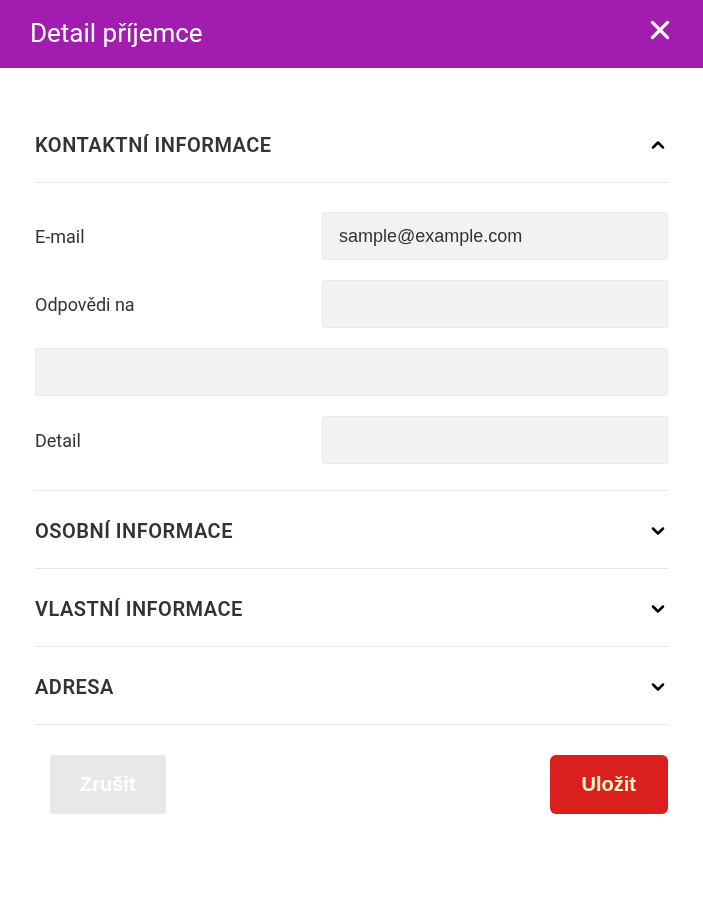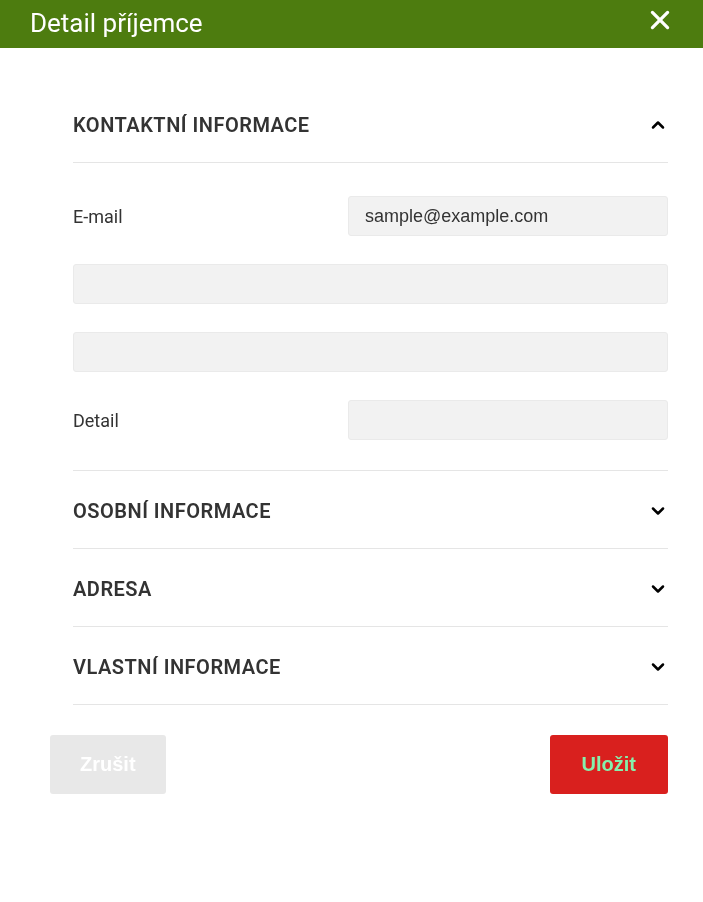--- a/index.html
+++ b/index.html
@@ -8,45 +8,44 @@
       padding: 0;
     }
     body {
       font-family: -apple-system, BlinkMacSystemFont, "Segoe UI", Roboto, "Helvetica Neue", Arial, sans-serif;
       background: #fff;
       width: 703px;
       height: 902px;
       overflow: hidden;
     }
     .modal-header {
-      background: #4d7c0f;
+      background: #a21caf;
       color: #fff;
       display: flex;
       justify-content: space-between;
       align-items: center;
       padding: 15px 30px 18px 30px;
-      height: 48px;
+      height: 68px;
     }
     .modal-title {
       font-size: 26px;
       font-weight: 400;
     }
     .close-btn {
       color: #fff;
       font-size: 30px;
       font-weight: bold;
       cursor: pointer;
       background: none;
       border: none;
       line-height: 1;
       padding: 0;
     }
     .modal-body {
       padding: 35px 35px 0 35px;
-      margin-left: 38px;
     }
     .section {
       border-bottom: 1px solid #e5e5e5;
     }
     .section-header {
       display: flex;
       justify-content: space-between;
       align-items: center;
       padding: 28px 0 25px 0;
       cursor: pointer;
@@ -72,59 +71,61 @@
       height: 20px;
     }
     .section-content {
       padding: 0 0 10px 0;
     }
     .form-row {
       display: flex;
       align-items: center;
       margin-bottom: 12px;
       min-height: 56px;
+      gap: 12px;
     }
     .form-label {
       flex: 0 0 275px;
       font-size: 18px;
       color: #333;
       font-weight: 400;
     }
     .form-input {
       flex: 1;
       background: #f2f2f2;
       border: 1px solid #eaeaea;
       border-radius: 3px;
       padding: 15px 16px;
       font-size: 18px;
       color: #333;
       outline: none;
-      height: 40px;
+      height: 48px;
     }
     .modal-footer {
       display: flex;
       justify-content: space-between;
       padding: 30px 35px 35px 50px;
     }
     .btn {
       border: none;
       border-radius: 3px;
       font-size: 20px;
       font-weight: 600;
       cursor: pointer;
       padding: 18px 30px;
     }
     .btn-cancel {
       background: #e8e8e8;
       color: #fff;
     }
     .btn-save {
       background: #d9201e;
-      color: #86efac;
+      color: #fef9c3;
       padding: 18px 32px;
+      border-radius: 6px;
     }
     .divider-top {
       border-top: 1px solid #e5e5e5;
       margin-top: 0px;
     }
   </style>
 </head>
 <body>
 
 <div class="modal-header">
@@ -150,20 +151,21 @@
         </svg>
       </div>
     </div>
     <div class="divider-top"></div>
     <div class="section-content" style="padding-top:25px;">
       <div class="form-row">
         <div class="form-label">E-mail</div>
         <input class="form-input" type="text" value="sample@example.com" style="">
       </div>
       <div class="form-row">
+        <div class="form-label">Odpovědi na</div>
         <input class="form-input" type="text" value="" style="">
       </div>
       <div class="form-row">
         <input class="form-input" type="text" value="" style="">
       </div>
       <div class="form-row">
         <div class="form-label">Detail</div>
         <input class="form-input" type="text" value="" style="">
       </div>
     </div>
@@ -175,32 +177,32 @@
       <div class="chevron">
         <svg viewBox="0 0 24 24" fill="none" stroke="#000" stroke-width="3" stroke-linecap="round" stroke-linejoin="round">
           <polyline points="6 9 12 15 18 9"></polyline>
         </svg>
       </div>
     </div>
   </div>
 
   <div class="section">
     <div class="section-header">
+      <div class="section-title">VLASTNÍ INFORMACE</div>
+      <div class="chevron">
+        <svg viewBox="0 0 24 24" fill="none" stroke="#000" stroke-width="3" stroke-linecap="round" stroke-linejoin="round">
+          <polyline points="6 9 12 15 18 9"></polyline>
+        </svg>
+      </div>
+    </div>
+  </div>
+
+  <div class="section">
+    <div class="section-header">
       <div class="section-title">ADRESA</div>
-      <div class="chevron">
-        <svg viewBox="0 0 24 24" fill="none" stroke="#000" stroke-width="3" stroke-linecap="round" stroke-linejoin="round">
-          <polyline points="6 9 12 15 18 9"></polyline>
-        </svg>
-      </div>
-    </div>
-  </div>
-
-  <div class="section">
-    <div class="section-header">
-      <div class="section-title">VLASTNÍ INFORMACE</div>
       <div class="chevron">
         <svg viewBox="0 0 24 24" fill="none" stroke="#000" stroke-width="3" stroke-linecap="round" stroke-linejoin="round">
           <polyline points="6 9 12 15 18 9"></polyline>
         </svg>
       </div>
     </div>
   </div>
 
 </div>
 

